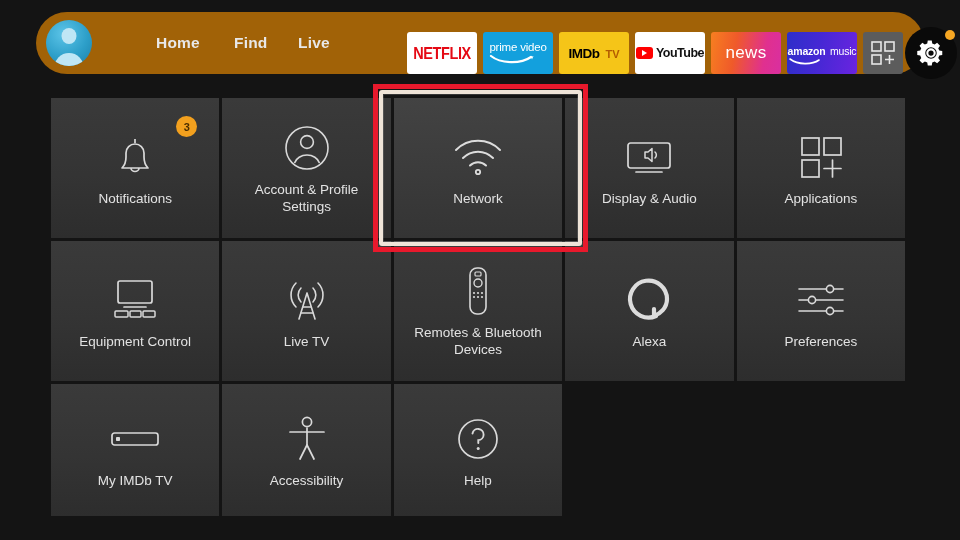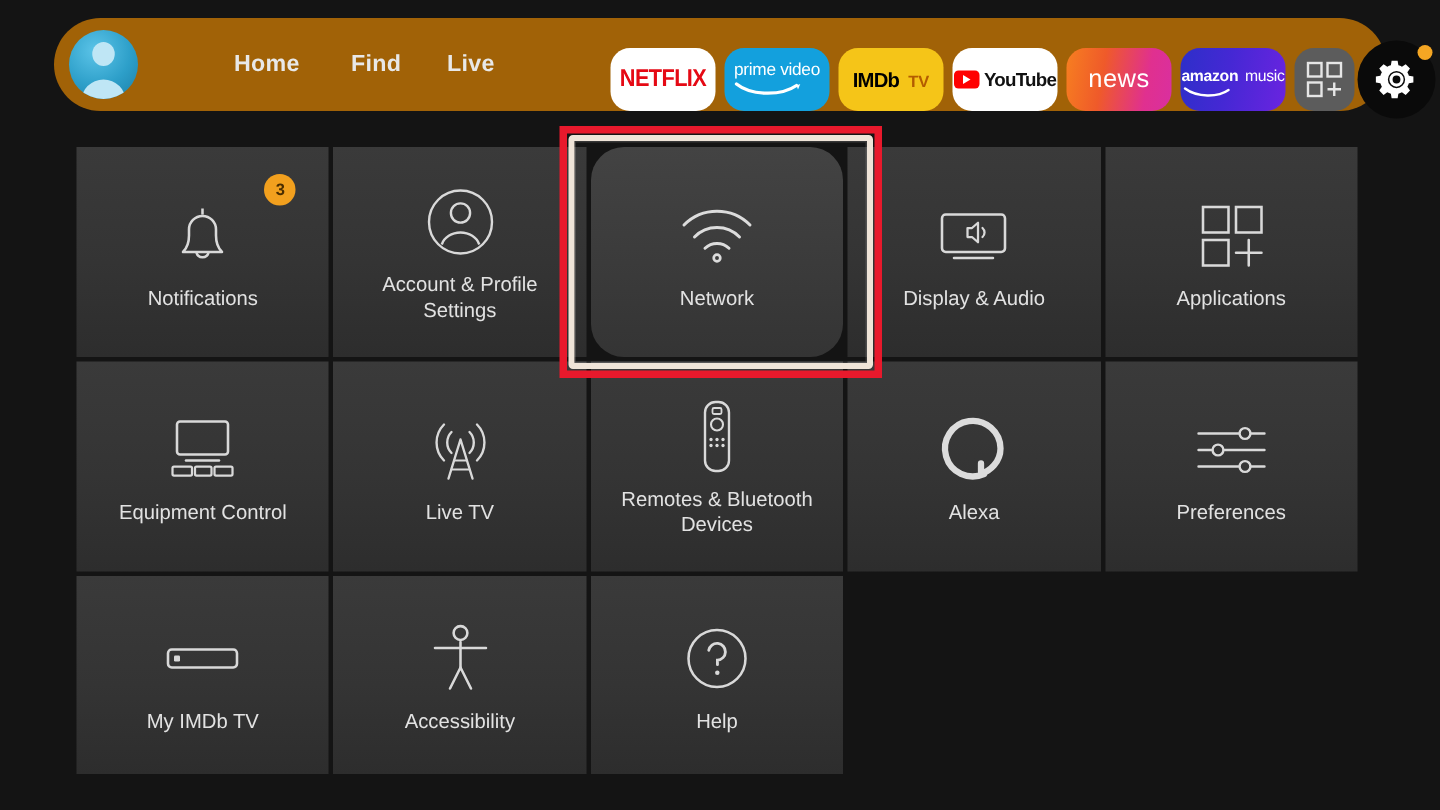--- a/index.html
+++ b/index.html
@@ -43,21 +43,21 @@
     position: absolute; top: 50%; transform: translateY(-50%);
     color: #e8e8e8; font-size: 15.5px; font-weight: bold;
     letter-spacing: .2px; white-space: nowrap;
   }
   #nav-home { left: 120px; }
   #nav-find { left: 198px; }
   #nav-live { left: 262px; }
 
   .apptile {
     position: absolute; top: 20px;
-    width: 70px; height: 42px; border-radius: 13px;
+    width: 70px; height: 42px; border-radius: 3px;
     display: flex; align-items: center; justify-content: center;
     overflow: hidden;
   }
   #app-netflix  { left: 371px; background: #ffffff; }
   #app-prime    { left: 447px; background: #13a0dd; }
   #app-imdb     { left: 523px; background: #f5c518; }
   #app-youtube  { left: 599px; background: #ffffff; }
   #app-news     { left: 675px; background: linear-gradient(100deg,#f77f20 0%,#ef5a2a 35%,#e0308f 75%,#d92fa0 100%); }
   #app-music    { left: 751px; background: linear-gradient(100deg,#2d2fc9 0%,#4528d4 45%,#6a24e0 100%); }
   #app-grid     { left: 827px; background: #5c5c5c; width: 40px; }
@@ -124,21 +124,21 @@
   }
   .badge {
     position: absolute; right: 22px; top: 18px;
     width: 21px; height: 21px; border-radius: 50%;
     background: #f2a01e;
     color: #4a2d00; font-size: 11px; font-weight: bold;
     display:flex; align-items:center; justify-content:center;
   }
 
   
-  #tile-network { background: linear-gradient(180deg,#434343 0%,#3b3b3b 55%,#343434 100%); border-radius: 22px; }
+  #tile-network { background: linear-gradient(180deg,#434343 0%,#3b3b3b 55%,#343434 100%); }
   #focus-ring {
     position:absolute; pointer-events:none;
     left: 379px; top: 90px; width: 203px; height: 156px;
     border: 4px solid #efe4d8;
     border-radius: 3px;
     box-shadow: 0 0 0 1px rgba(255,255,255,.15) inset;
   }
   #red-box {
     position:absolute; pointer-events:none;
     left: 373px; top: 84px; width: 215px; height: 168px;

